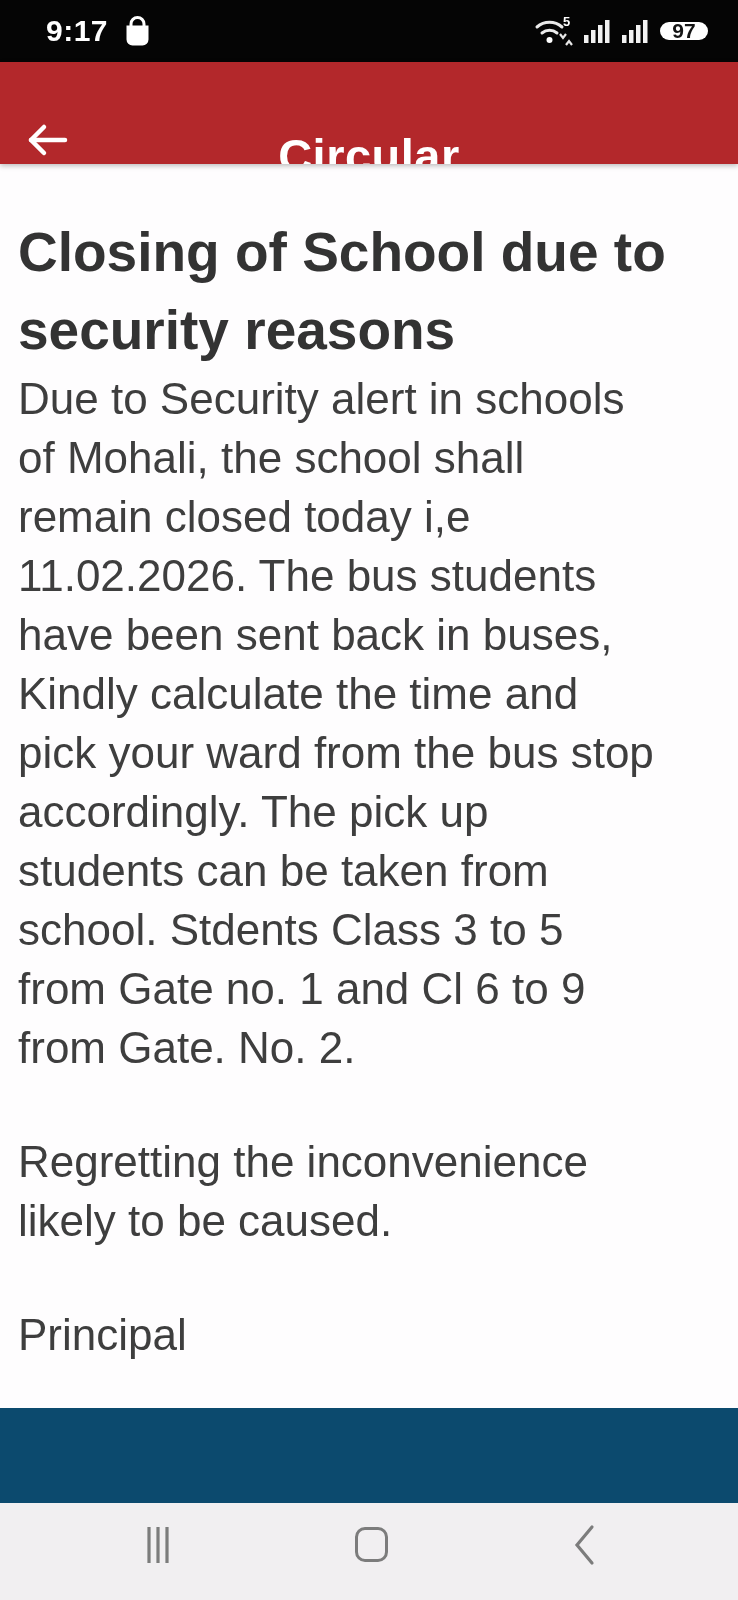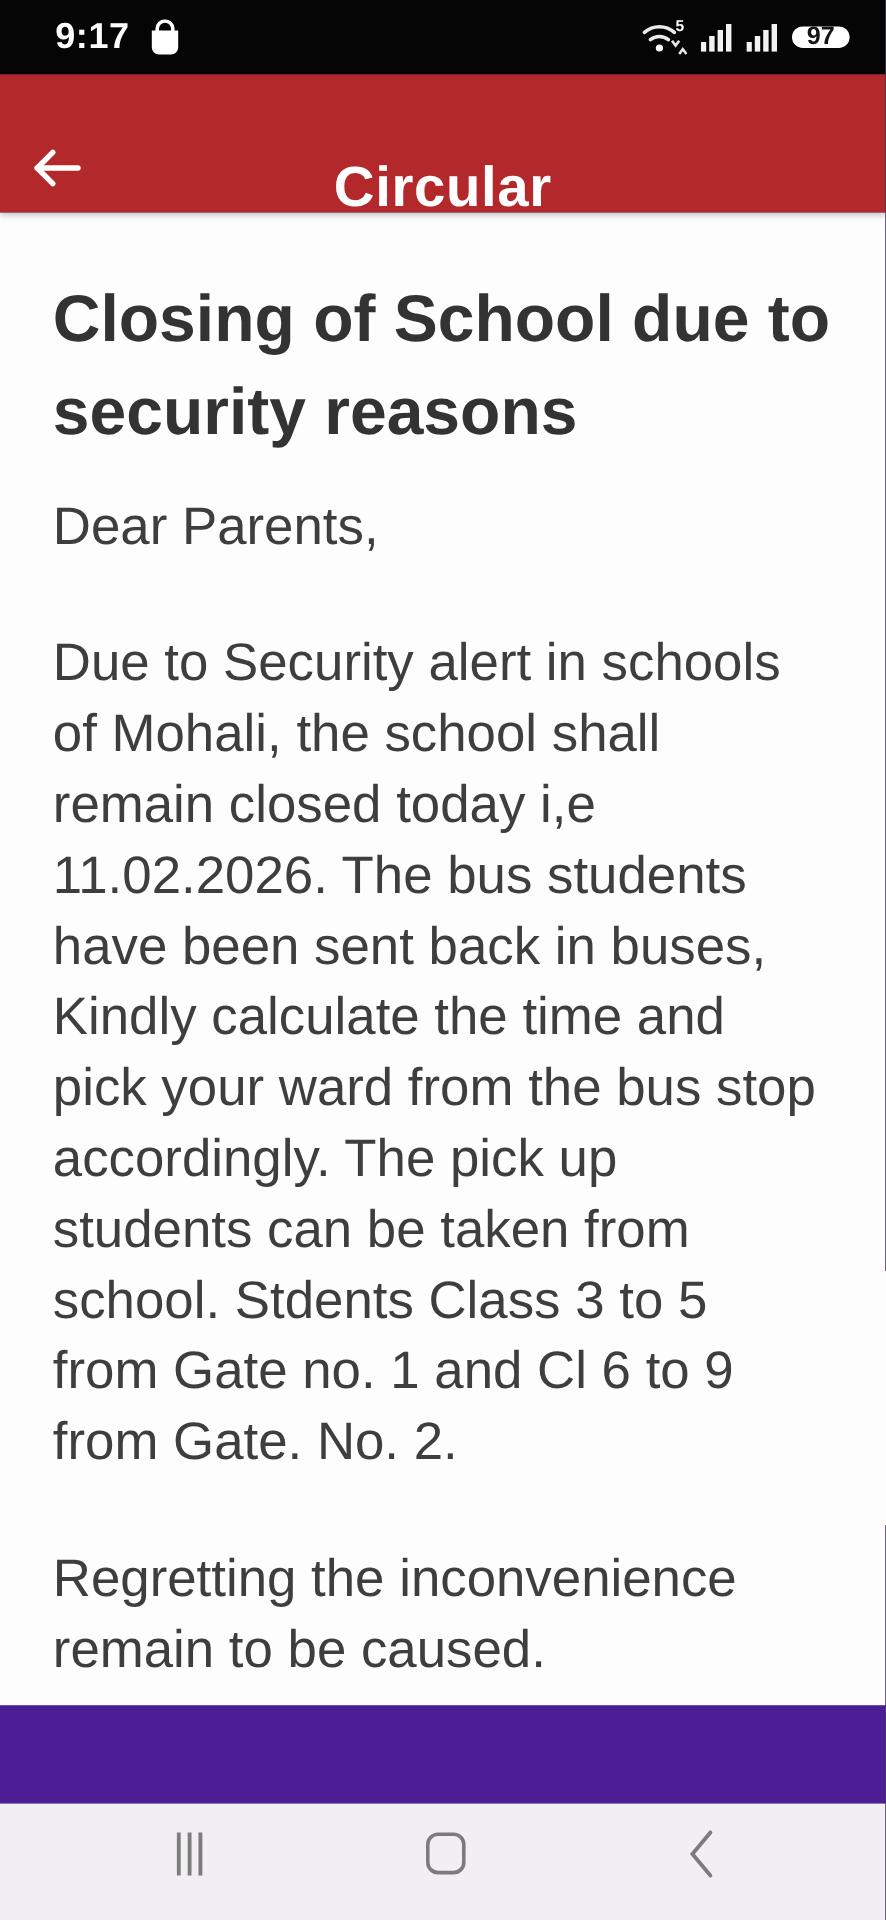--- a/index.html
+++ b/index.html
@@ -9,21 +9,21 @@
     --heading-color:#333333;
     --body-color:#3e3e3e;
     --nav-icon:#7c7c7c;
   }
   *{margin:0;padding:0;box-sizing:border-box;}
   html,body{background:#222;}
   body{font-family:"Liberation Sans", sans-serif;}
   .phone{
     position:relative;
     width:738px;height:1600px;
-    background:#4c1d95;
+    background:#0c4a6e;
     overflow:hidden;
     margin:0 auto;
   }
   
   .status-bar{
     height:62px;
     background:var(--status-bg);
     display:flex;align-items:center;justify-content:space-between;
     padding:0 30px 0 46px;
   }
@@ -33,21 +33,21 @@
   .battery-pill{
     min-width:48px;height:18px;
     background:#fff;border-radius:16px;
     display:flex;align-items:center;justify-content:center;
     color:#141414;font-size:21px;font-weight:bold;
     padding:0 8px;
   }
   
   .app-bar{
     position:relative;
-    height:115px;
+    height:102px;
     background:var(--header-red);
     overflow:hidden;
     box-shadow:0 2px 5px rgba(0,0,0,.25);
     text-decoration:underline;
   }
   .back-button{
     position:absolute;left:22px;top:104px;transform:translateY(-100%);
     width:52px;height:52px;
     display:flex;align-items:center;justify-content:center;
     background:transparent;border:none;cursor:pointer;
@@ -55,21 +55,21 @@
   .app-title{
     position:absolute;left:0;right:0;top:68px;
     text-align:center;
     color:#fff;font-size:47px;font-weight:bold;line-height:52px;
     letter-spacing:.5px;
   }
   
   .content{
     height:1244px;
     overflow:hidden;
-    padding:0 44px;
+    padding:0 18px;
     background:#fefdfe;
   }
   .content h1{
     margin-top:49px;
     font-size:55px;line-height:78px;font-weight:bold;
     color:var(--heading-color);
     white-space:pre-line;
   }
   .content p{
     font-size:44px;line-height:59px;
@@ -154,35 +154,34 @@
           <path d="M17 5 L4 18 L17 31" fill="none" stroke="#fff" stroke-width="4.5" stroke-linecap="round" stroke-linejoin="round"></path>
         </svg>
       </span>
     </button>
     <div class="app-title">Circular</div>
   </div>
 
   <div class="content">
     <h1>Closing of School due to
 security reasons</h1>
-    <p class="first">Dear Parents,</p>
     <p>Due to Security alert in schools
 of Mohali, the school shall
 remain closed today i,e
 11.02.2026. The bus students
 have been sent back in buses,
 Kindly calculate the time and
 pick your ward from the bus stop
 accordingly. The pick up
 students can be taken from
 school. Stdents Class 3 to 5
 from Gate no. 1 and Cl 6 to 9
 from Gate. No. 2.</p>
     <p>Regretting the inconvenience
-remain to be caused.</p>
+likely to be caused.</p>
     <p>Principal</p>
   </div>
 
   <div class="nav-bar">
     <button class="nav-btn">
       <span>
         <svg width="24" height="40" viewBox="0 0 24 40">
           <path d="M3 2 v36" stroke="var(--nav-icon)" stroke-width="3.2"></path>
           <path d="M12 2 v36" stroke="var(--nav-icon)" stroke-width="3.2"></path>
           <path d="M21 2 v36" stroke="var(--nav-icon)" stroke-width="3.2"></path>

